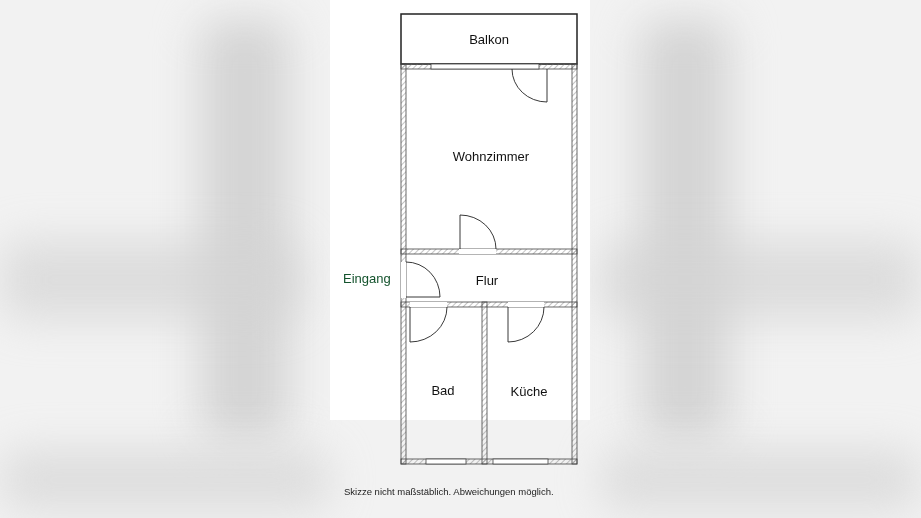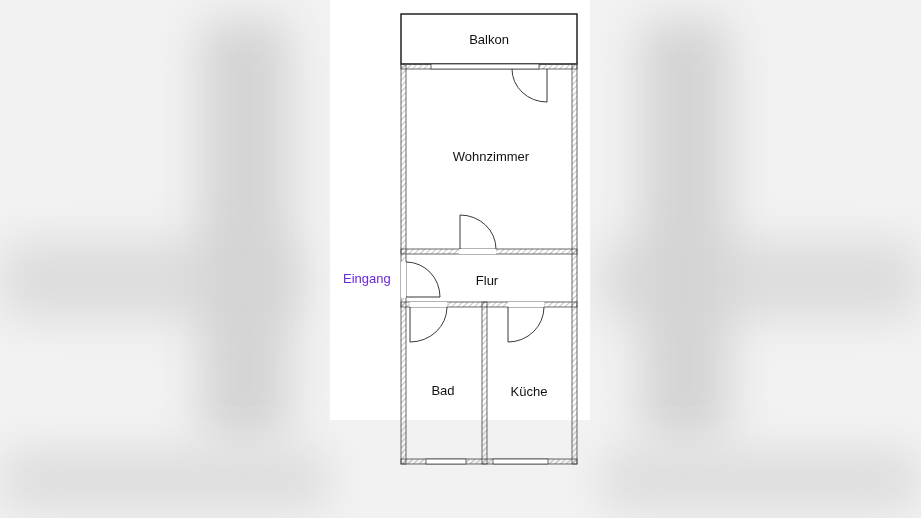--- a/index.html
+++ b/index.html
@@ -81,16 +81,17 @@
     </g>
 
     <text x="489" y="44" font-size="13" text-anchor="middle">Balkon</text>
     <text x="491" y="161" font-size="13" text-anchor="middle">Wohnzimmer</text>
     <text x="487" y="285" font-size="13" text-anchor="middle">Flur</text>
     <text x="443" y="395" font-size="13" text-anchor="middle">Bad</text>
     <text x="529" y="396" font-size="13" text-anchor="middle">Küche</text>
   </svg>
 </div>
 
-<div style="position:absolute;left:343px;top:271px;font-size:13px;color:#6d28d9;">Eingang</div>
+<div style="position:absolute;left:343px;top:271px;font-size:13px;color:#14532d;">Eingang</div>
 
 <div class="footer">
+  <div>Skizze nicht maßstäblich. Abweichungen möglich.</div>
 </div>
 
 </body></html>

